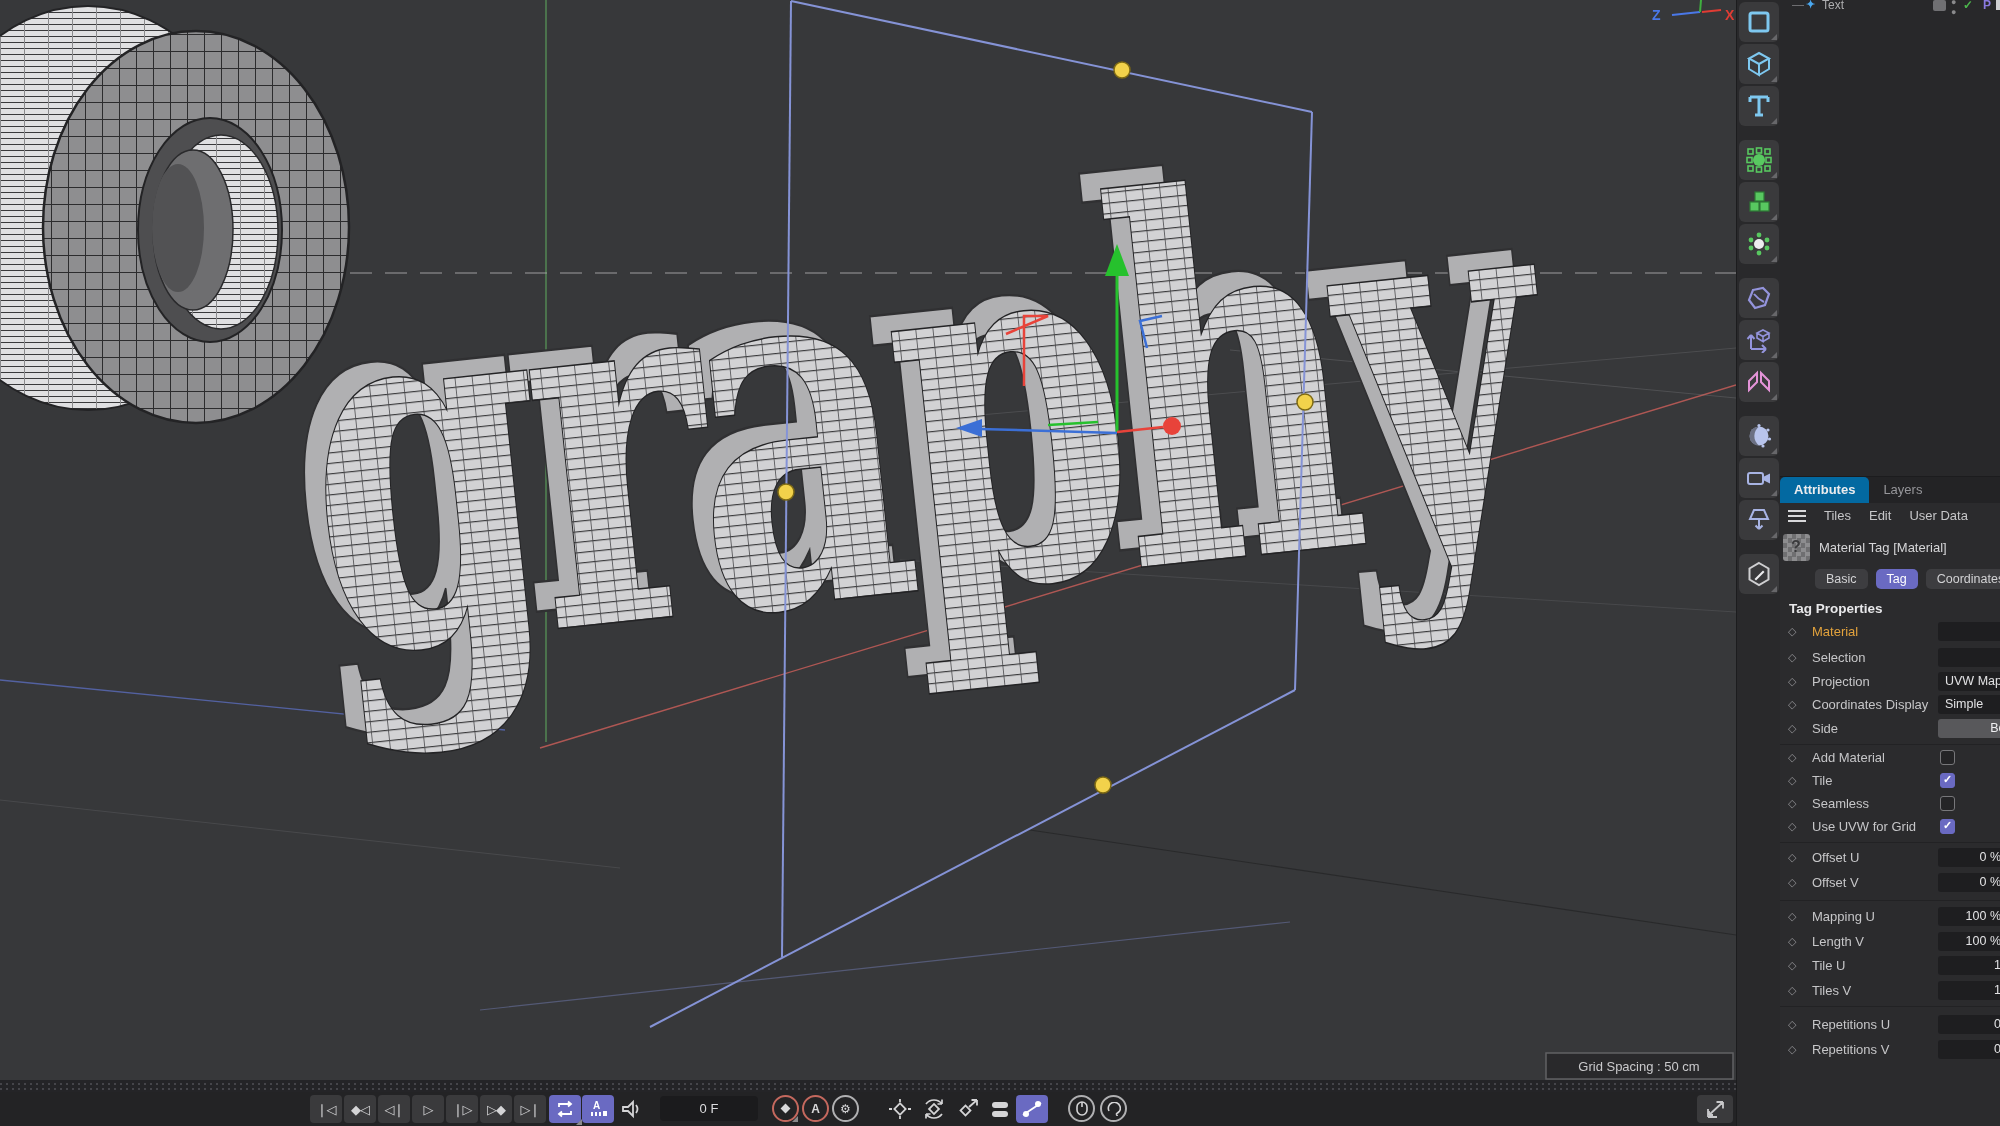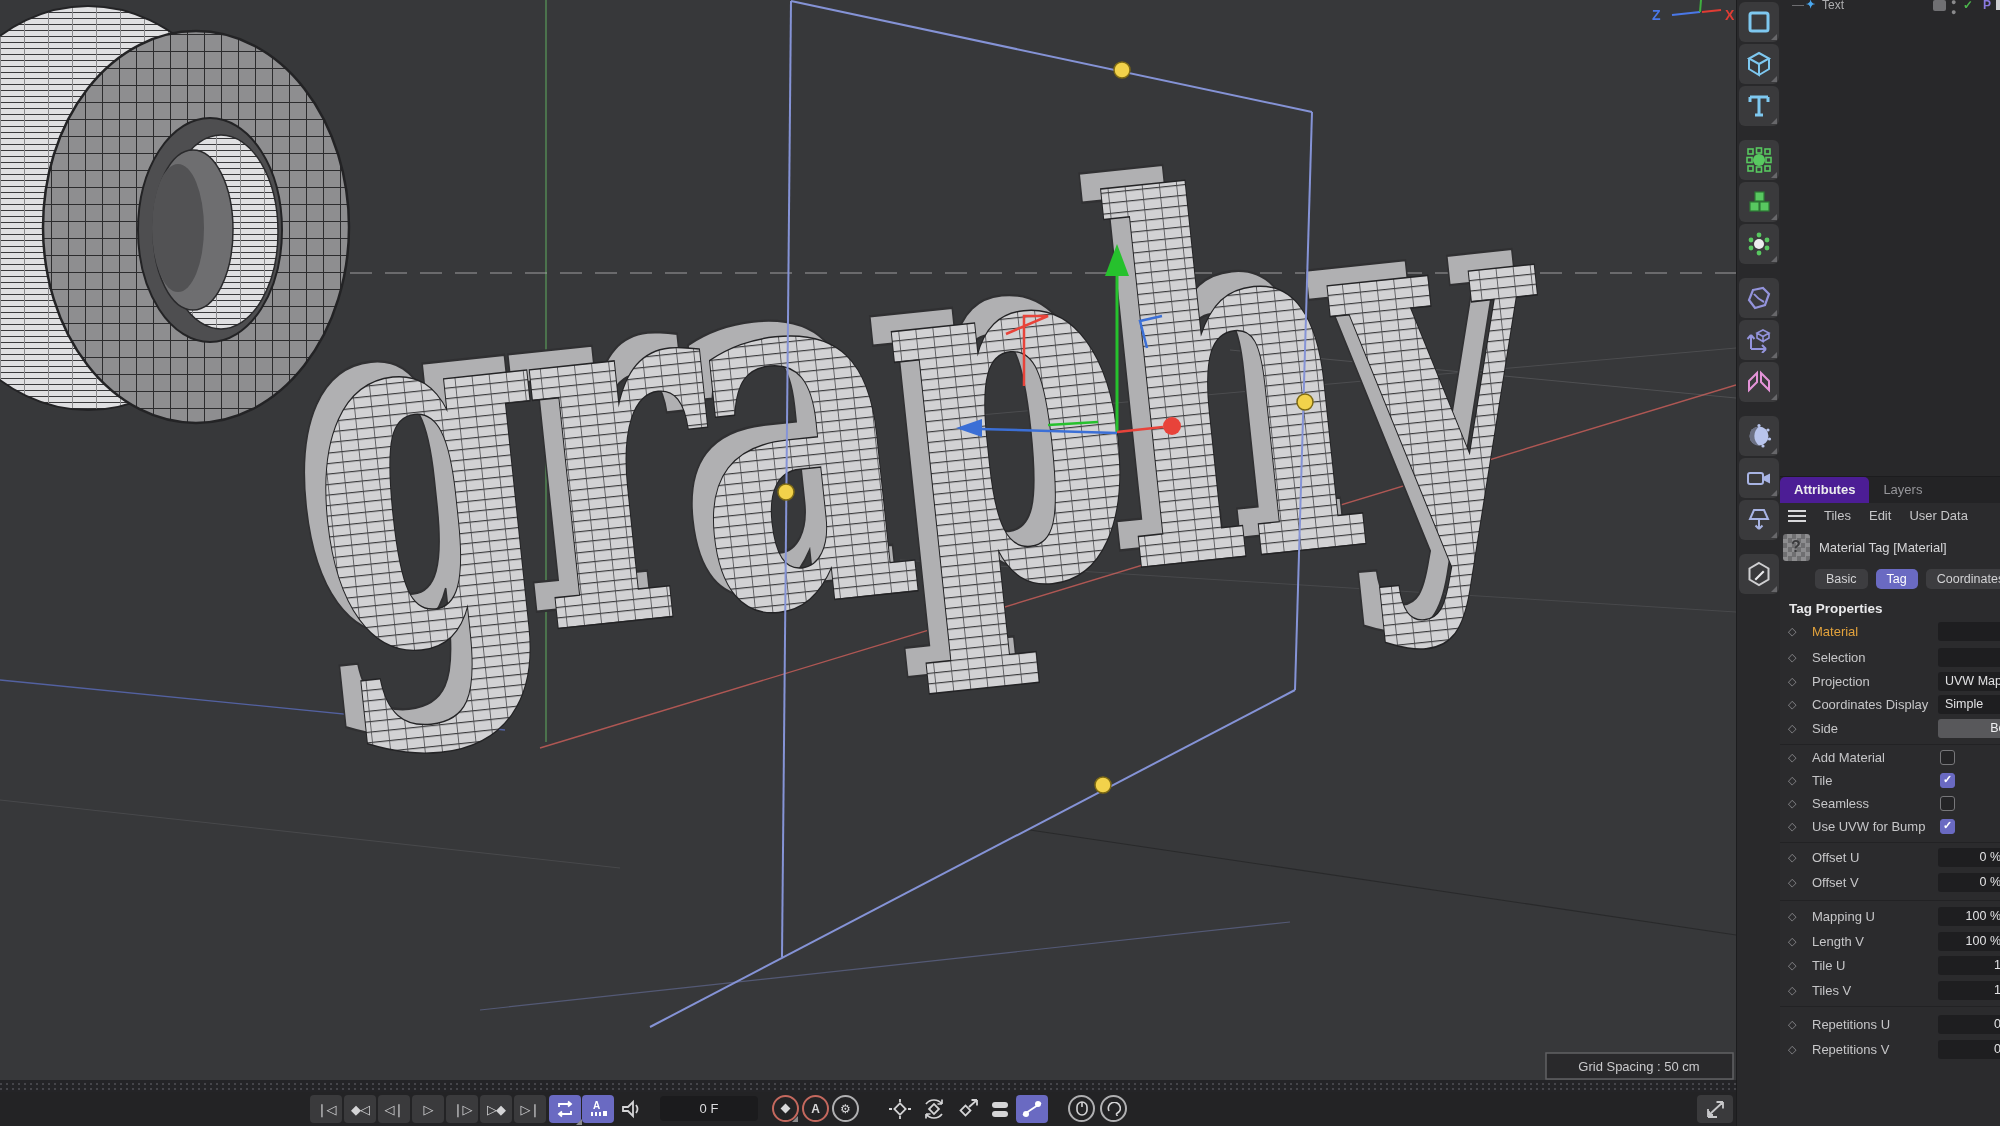--- a/index.html
+++ b/index.html
@@ -24,21 +24,21 @@
   
   #right-panel { left:1780px; top:0; width:220px; height:1126px; background:#28282a;
                  overflow:hidden; }
   #om-row { position:absolute; left:0; top:0; width:220px; height:15px; color:#aeaeb0;
             font-size:12px; }
   #om-row .t { position:absolute; top:-2px; }
   #attr { position:absolute; left:0; top:476px; width:220px; height:650px; background:#2b2b2d;
           border-top:1px solid #1c1c1e; }
   .ptabs { display:flex; height:26px; background:#232325; }
   .ptab { padding:5px 14px; font-size:13px; color:#96969a; }
-  .ptab.on { background:#4c1d95; color:#ececee; font-weight:bold; border-radius:5px 5px 0 0; }
+  .ptab.on { background:#0369a1; color:#ececee; font-weight:bold; border-radius:5px 5px 0 0; }
   .menurow { height:25px; display:flex; align-items:center; color:#c6c6c8; font-size:13px; gap:18px;
              padding-left:8px; }
   .ham { width:18px; height:12px; border-top:2.5px solid #d8d8da; border-bottom:2.5px solid #d8d8da;
          position:relative; }
   .ham::after { content:""; position:absolute; left:0; top:3px; width:100%; height:2.5px; background:#d8d8da; }
   .objrow { display:flex; align-items:center; gap:9px; padding:6px 0 4px 3px; }
   .thumb { width:27px; height:27px; border-radius:3px; position:relative; overflow:hidden;
            background:conic-gradient(#8d8d8f 0 25%, #6f6f71 0 50%, #8d8d8f 0 75%, #6f6f71 0) 0 0/9px 9px; }
   .thumb span { position:absolute; left:8px; top:4px; font-size:16px; font-weight:bold; color:#3a3a3c; }
   .objrow .lbl { font-size:13px; color:#d6d6d8; }
@@ -354,21 +354,21 @@
     <span class="plbl">Tile</span>
     <span class="cb" data-checked="true"></span>
   </div>
   <div class="prow" style="top:792px">
     <span class="dia">◇</span>
     <span class="plbl">Seamless</span>
     <span class="cb" data-checked="false"></span>
   </div>
   <div class="prow" style="top:815px">
     <span class="dia">◇</span>
-    <span class="plbl">Use UVW for Bump</span>
+    <span class="plbl">Use UVW for Grid</span>
     <span class="cb" data-checked="true"></span>
   </div>
   <div class="psep" style="top:842px"></div>
   <div class="prow" style="top:846px">
     <span class="dia">◇</span>
     <span class="plbl">Offset U</span>
     <span class="vbox num">0 %</span>
   </div>
   <div class="prow" style="top:871px">
     <span class="dia">◇</span>

